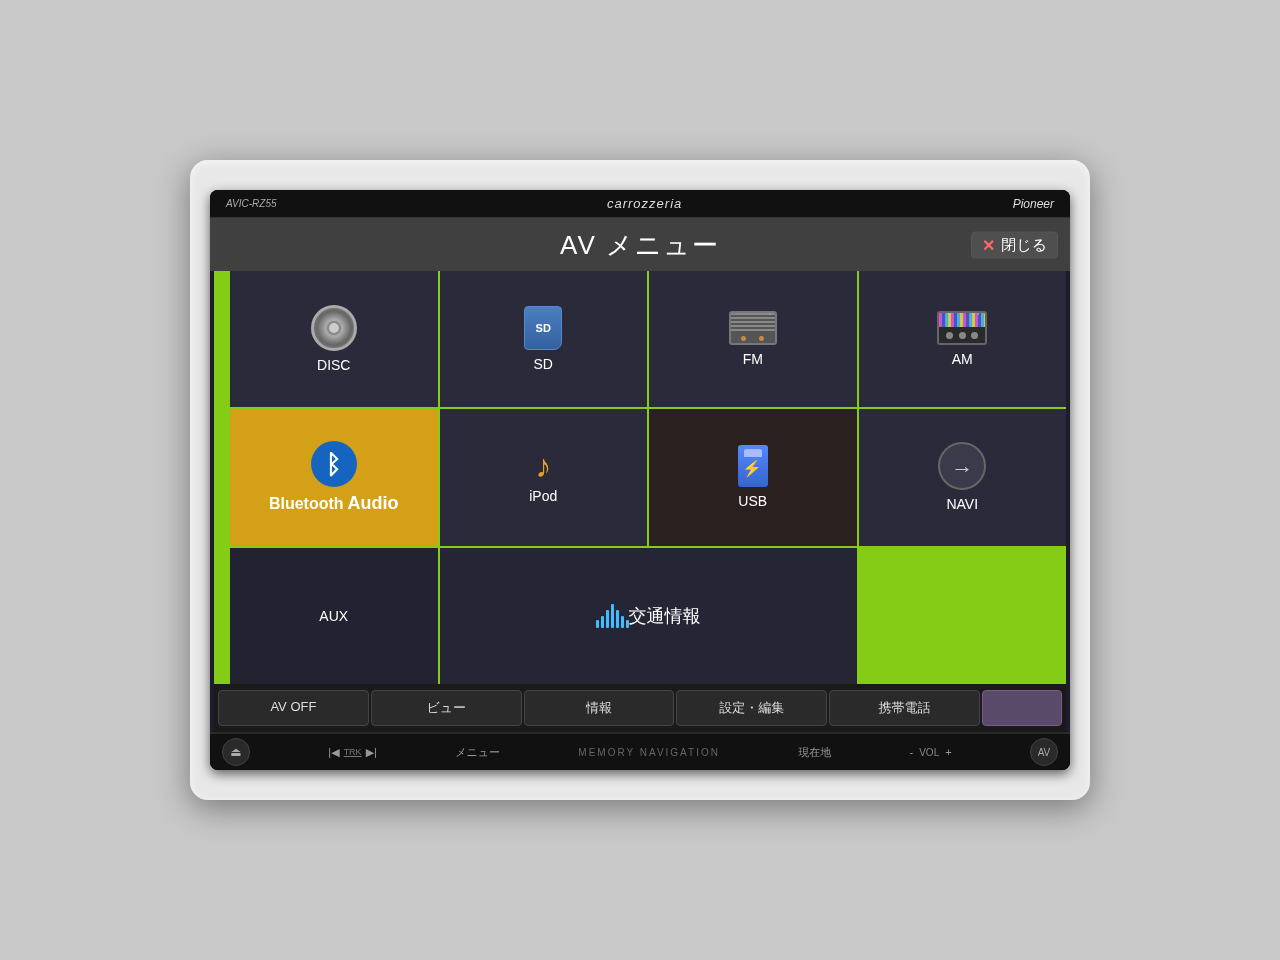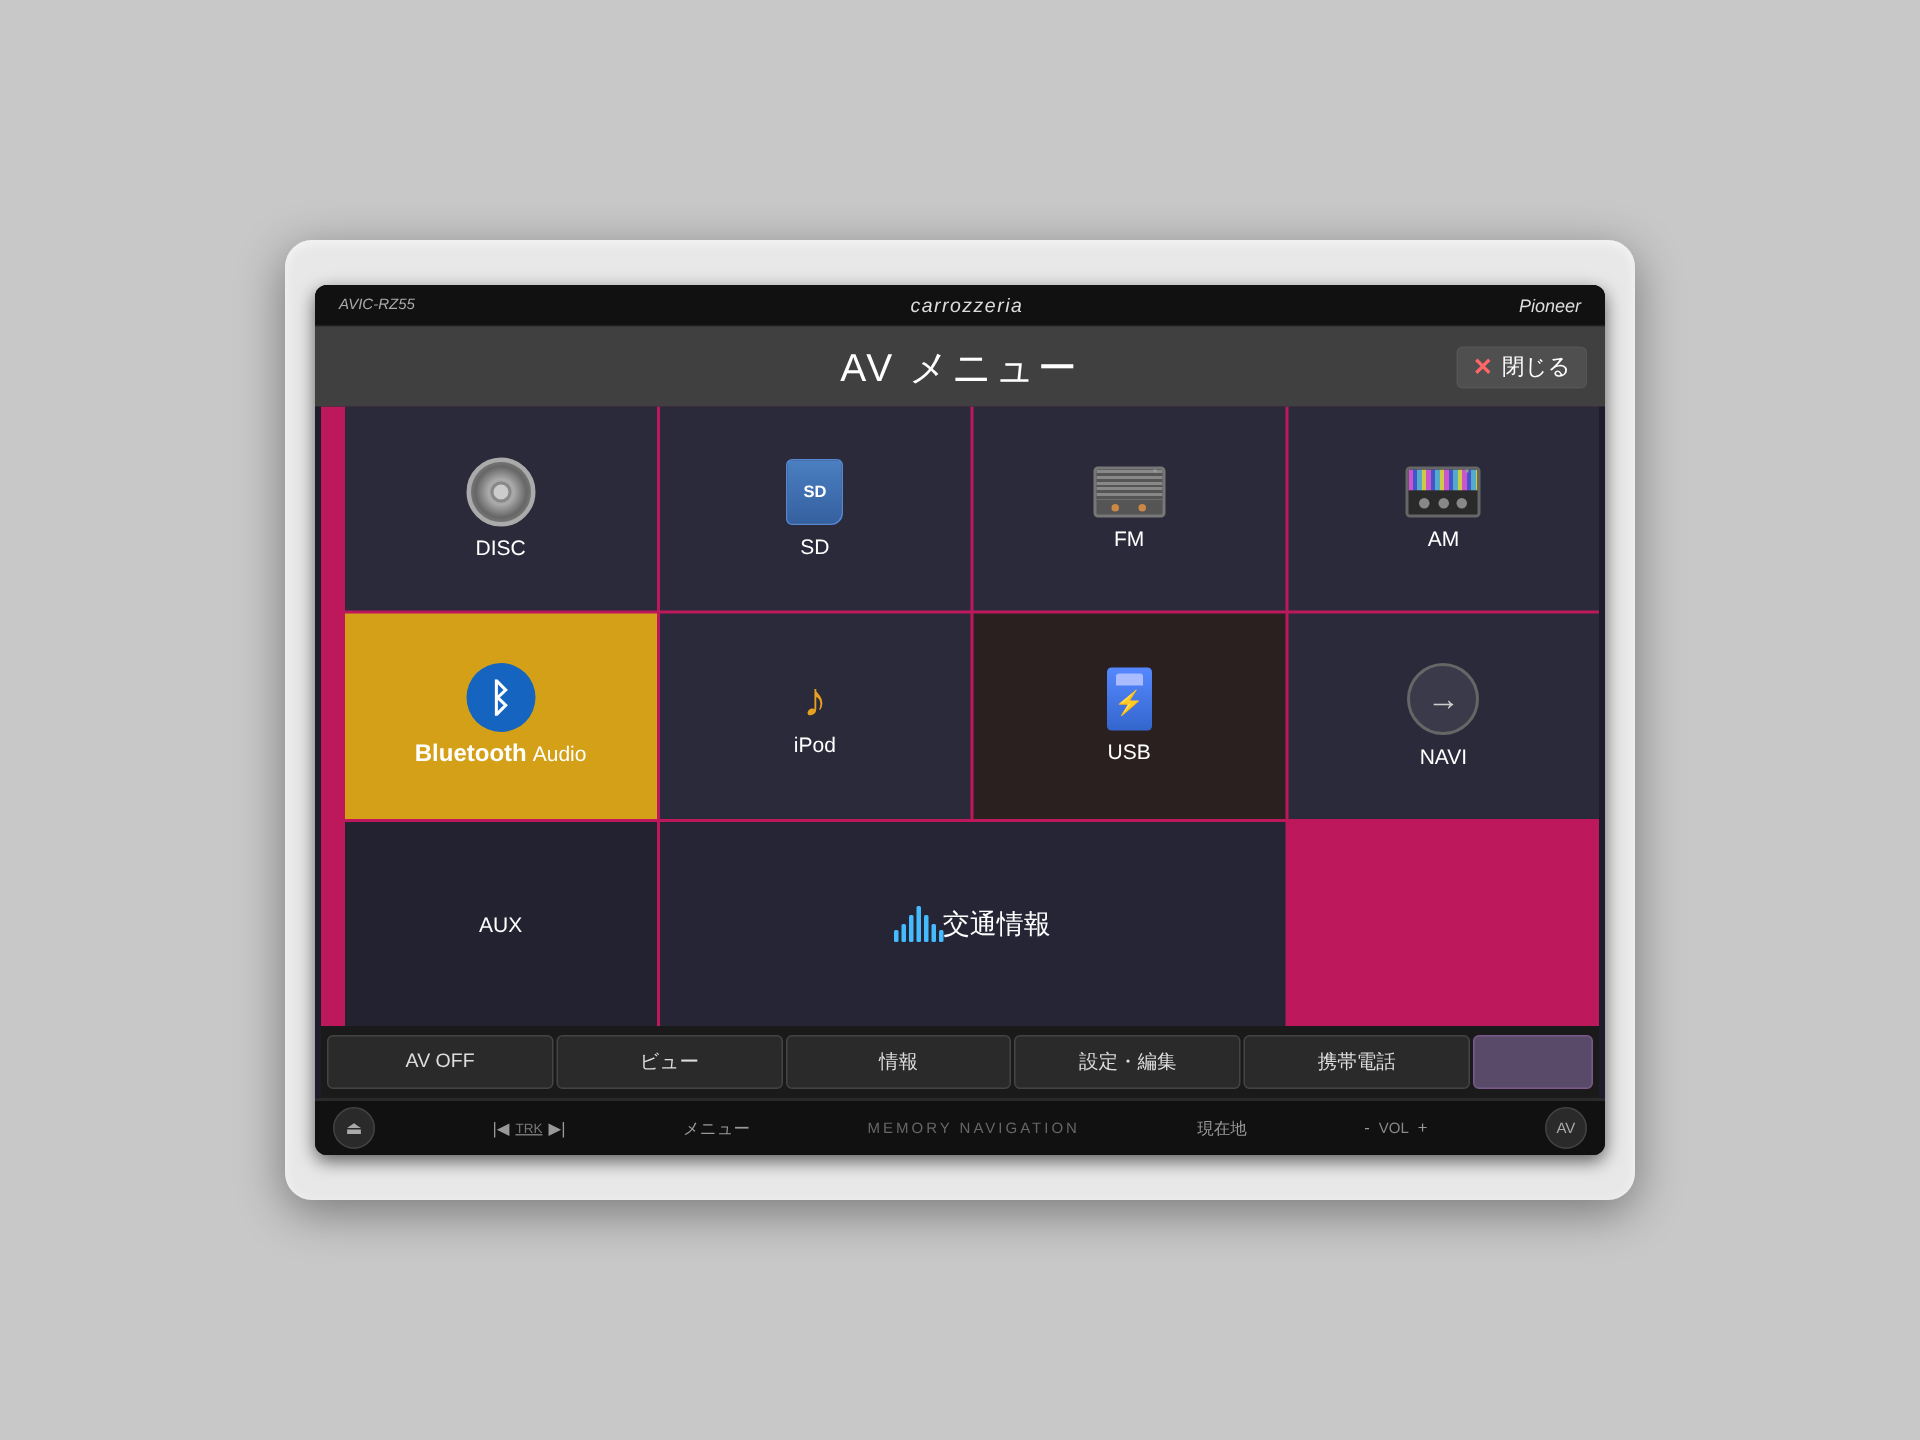--- a/index.html
+++ b/index.html
@@ -112,21 +112,21 @@
       font-weight: bold;
     }
 
     
     .menu-grid {
       flex: 1;
       display: grid;
       grid-template-columns: repeat(4, 1fr);
       grid-template-rows: repeat(3, 1fr);
       gap: 2px;
-      background: #be185d;
+      background: #84cc16;
       margin: 0 4px;
       padding-left: 16px;
     }
 
     .menu-item {
       background: #2a2a3a;
       display: flex;
       flex-direction: column;
       align-items: center;
       justify-content: center;
@@ -424,22 +424,22 @@
       flex-direction: row;
       align-items: baseline;
       gap: 4px;
     }
     .bt-bold {
       font-weight: bold;
       font-size: 16px;
       color: #fff;
     }
     .bt-light {
-      font-weight: 400;
-      font-size: 14px;
+      font-weight: 700;
+      font-size: 18px;
       color: #fff;
     }
   </style>
 </head>
 <body>
 
 <div class="car-surround">
   <div class="device-frame">
 
     <div class="brand-bar">

